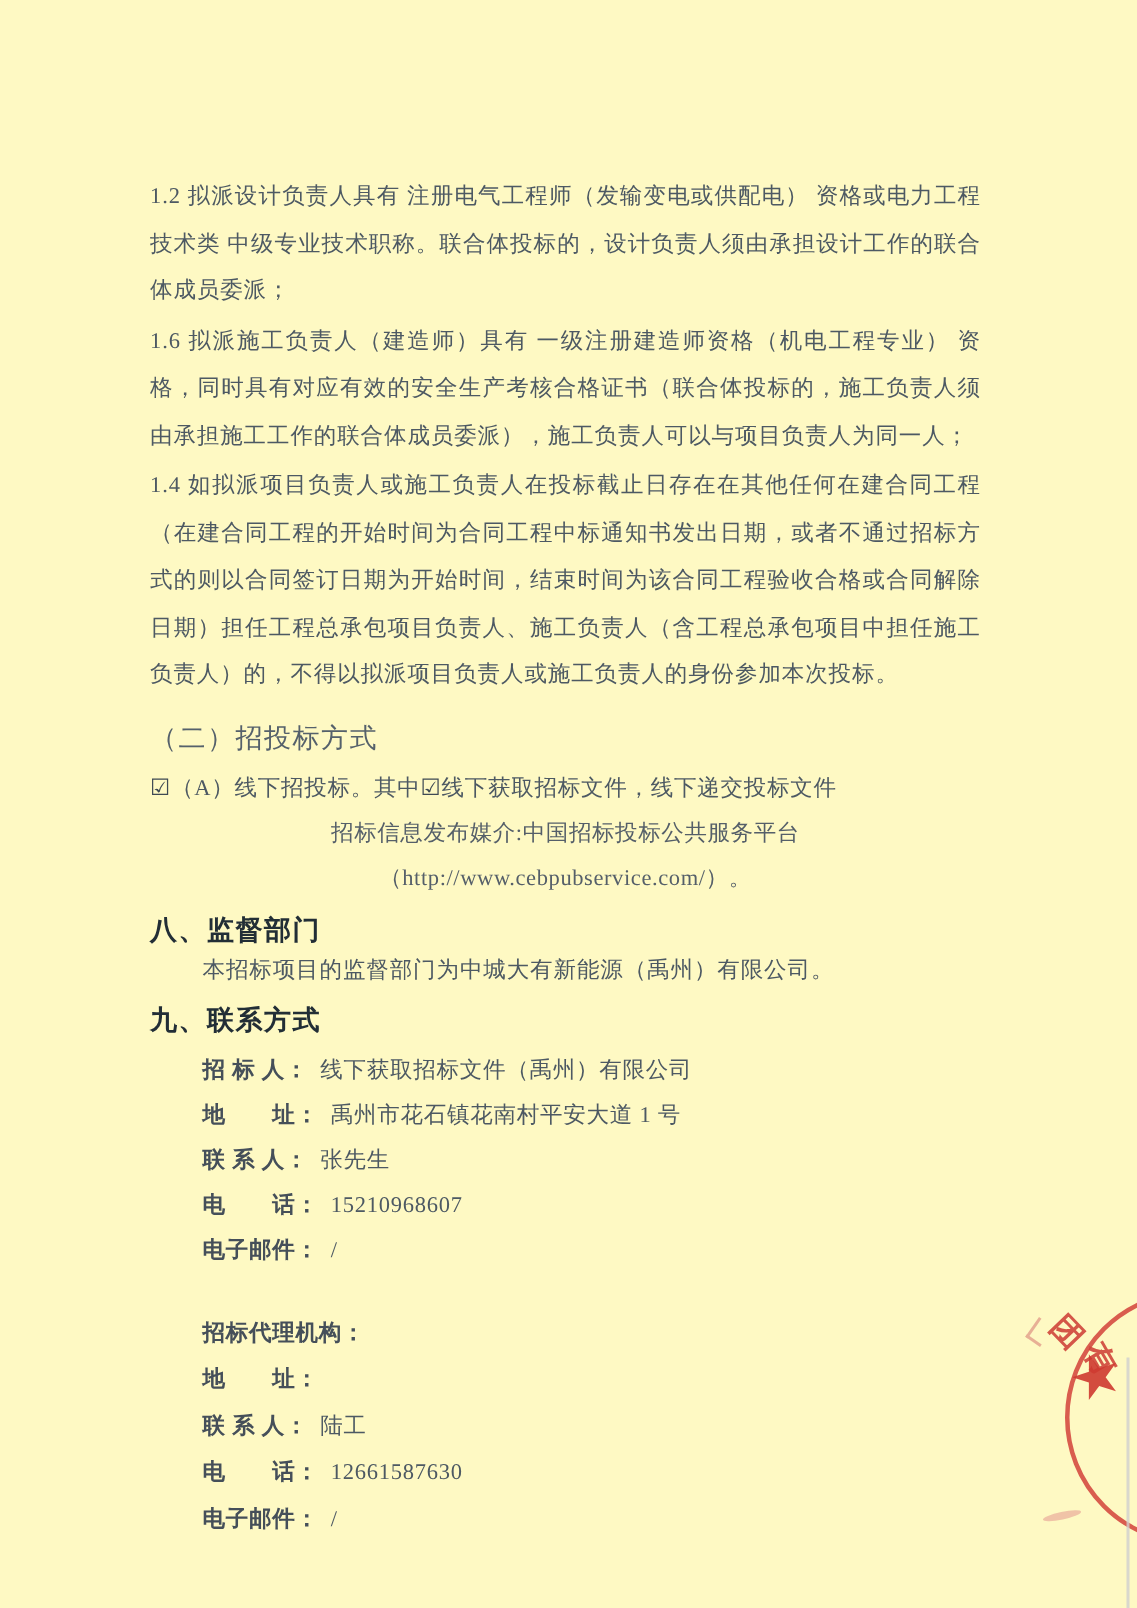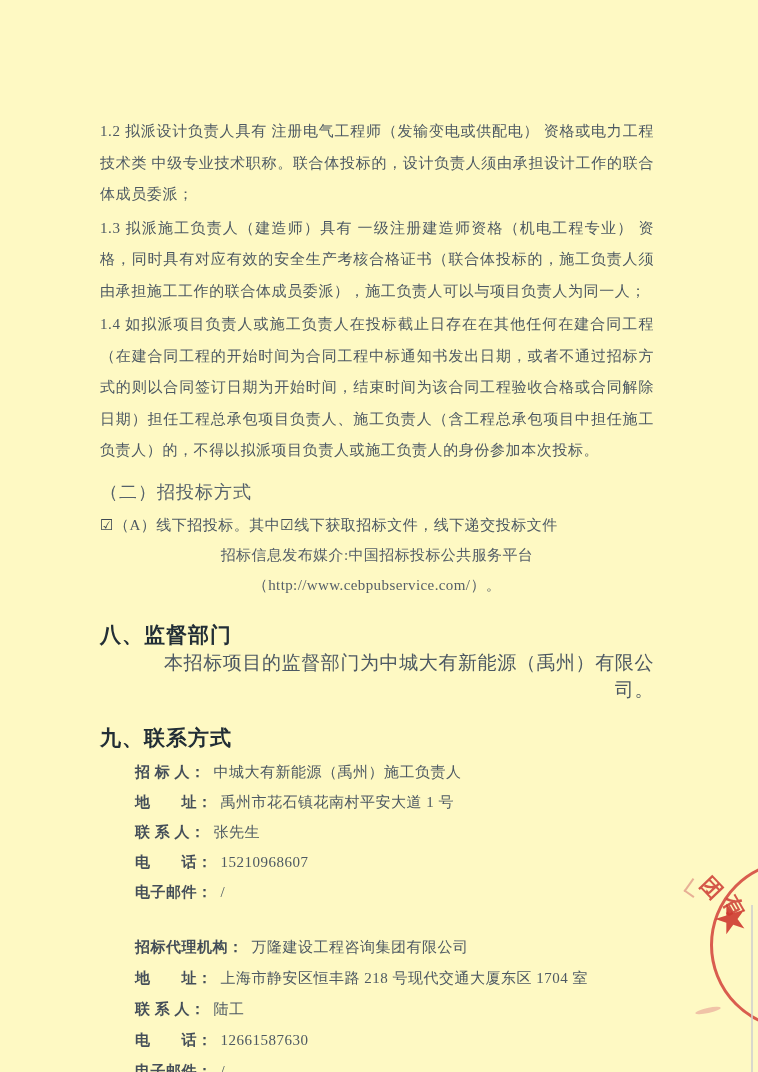--- a/index.html
+++ b/index.html
@@ -44,34 +44,33 @@
     color:#3f4a54;
   }
   .media-line{
     font-size:15px;
     line-height:30px;
     color:#555f69;
     letter-spacing:0.4px;
     text-align:center;
   }
   .sec-heading{
-    font-size:21px;
+    font-size:18px;
     font-weight:bold;
     line-height:26px;
     color:#222e36;
     letter-spacing:1px;
-    margin-top:22px;
+    margin-top:6px;
   }
   .sec-body{
-    font-size:19px;
+    font-size:15px;
     line-height:27px;
     margin:1px 0 2px 35px;
     color:#4d5963;
     letter-spacing:0.6px;
-    text-align:right;
   }
   .contact-block{ margin-left:35px; }
   .contact-line{
     display:flex;
     font-size:15px;
     line-height:30px;
     color:#4d5963;
     letter-spacing:0.5px;
   }
   .contact-line .lbl{ white-space:pre; font-weight:bold; color:#454f59; }
@@ -130,40 +129,40 @@
     opacity:0.8;
   }
 </style>
 </head>
 <body>
 
 <div class="page">
   <div class="content">
 
     <p class="para">1.2 拟派设计负责人具有 注册电气工程师（发输变电或供配电） 资格或电力工程技术类 中级专业技术职称。联合体投标的，设计负责人须由承担设计工作的联合体成员委派；</p>
-    <p class="para">1.3 拟派施工负责人（建造师）具有 一级注册建造师资格（机电工程专业） 资格，同时具有对应有效的安全生产考核合格证书（联合体投标的，施工负责人须由承担施工工作的联合体成员委派），施工负责人可以与项目负责人为同一人；</p>
+    <p class="para">1.6 拟派施工负责人（建造师）具有 一级注册建造师资格（机电工程专业） 资格，同时具有对应有效的安全生产考核合格证书（联合体投标的，施工负责人须由承担施工工作的联合体成员委派），施工负责人可以与项目负责人为同一人；</p>
     <p class="para">1.4 如拟派项目负责人或施工负责人在投标截止日存在在其他任何在建合同工程（在建合同工程的开始时间为合同工程中标通知书发出日期，或者不通过招标方式的则以合同签订日期为开始时间，结束时间为该合同工程验收合格或合同解除日期）担任工程总承包项目负责人、施工负责人（含工程总承包项目中担任施工负责人）的，不得以拟派项目负责人或施工负责人的身份参加本次投标。</p>
 
     <div class="subheading">（二）招投标方式</div>
 
     <div class="checkline">
       <span class="checkbox">☑</span><span>（A）线下招投标。其中</span><span class="checkbox">☑</span><span>线下获取招标文件，线下递交投标文件</span>
     </div>
 
     <div class="media-line">招标信息发布媒介:中国招标投标公共服务平台（http://www.cebpubservice.com/）。</div>
 
     <div class="sec-heading">八、监督部门</div>
     <div class="sec-body">本招标项目的监督部门为中城大有新能源（禹州）有限公司。</div>
 
     <div class="sec-heading">九、联系方式</div>
 
     <div class="contact-block" style="margin-top:6px;">
       <div class="contact-line">
         <span class="lbl">招 标 人：</span>
-        <span class="val">中城大有新能源（禹州）施工负责人</span>
+        <span class="val">线下获取招标文件（禹州）有限公司</span>
       </div>
       <div class="contact-line">
         <span class="lbl">地　　址：</span>
         <span class="val">禹州市花石镇花南村平安大道 1 号</span>
       </div>
       <div class="contact-line">
         <span class="lbl">联 系 人：</span>
         <span class="val">张先生</span>
       </div>
       <div class="contact-line">
@@ -172,25 +171,23 @@
       </div>
       <div class="contact-line">
         <span class="lbl">电子邮件：</span>
         <span class="val">/</span>
       </div>
     </div>
 
     <div class="contact-block agency">
       <div class="contact-line">
         <span class="lbl">招标代理机构：</span>
-        <span class="val">万隆建设工程咨询集团有限公司</span>
       </div>
       <div class="contact-line">
         <span class="lbl">地　　址：</span>
-        <span class="val">上海市静安区恒丰路 218 号现代交通大厦东区 1704 室</span>
       </div>
       <div class="contact-line">
         <span class="lbl">联 系 人：</span>
         <span class="val">陆工</span>
       </div>
       <div class="contact-line">
         <span class="lbl">电　　话：</span>
         <span class="val">12661587630</span>
       </div>
       <div class="contact-line">

